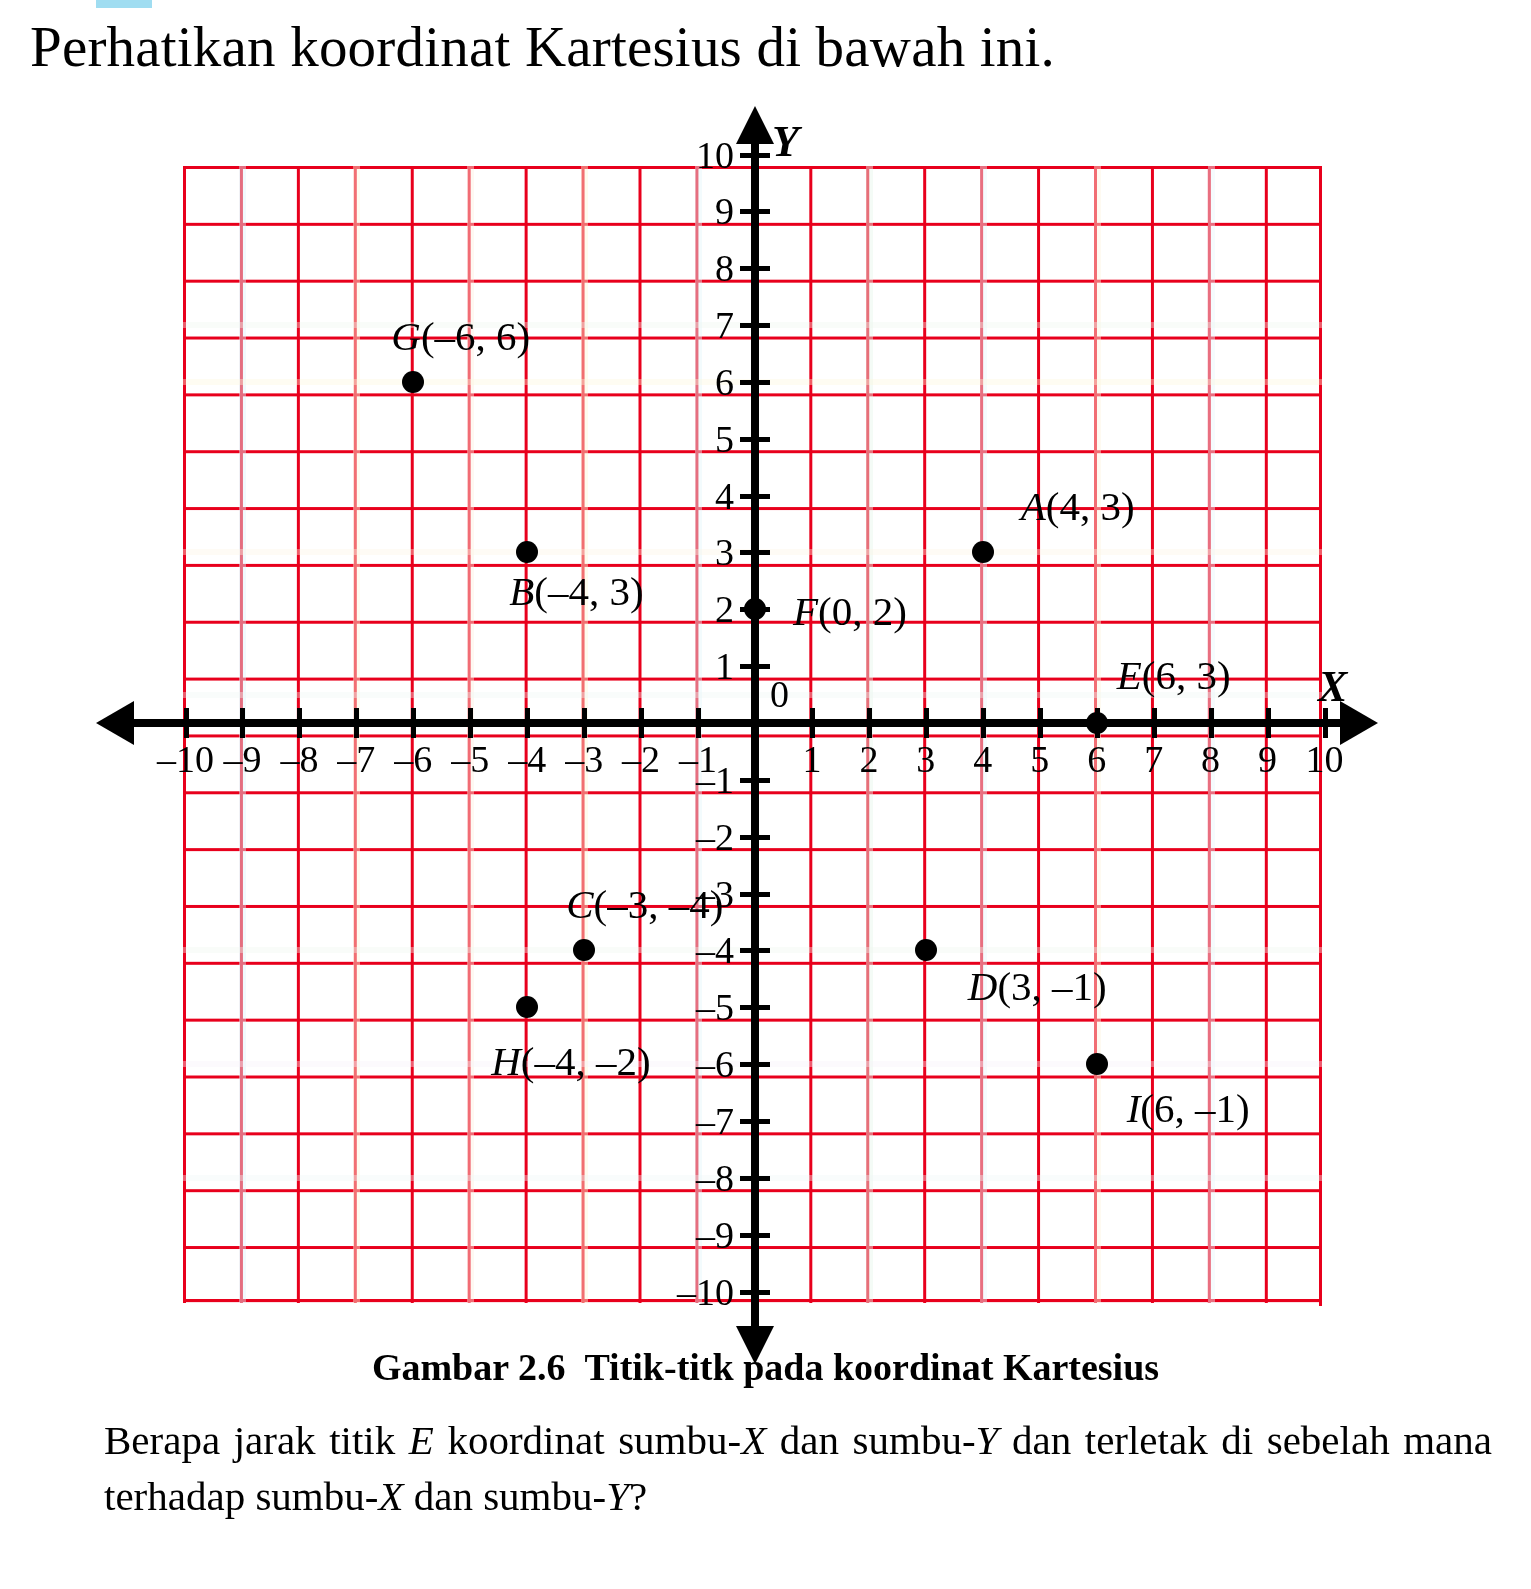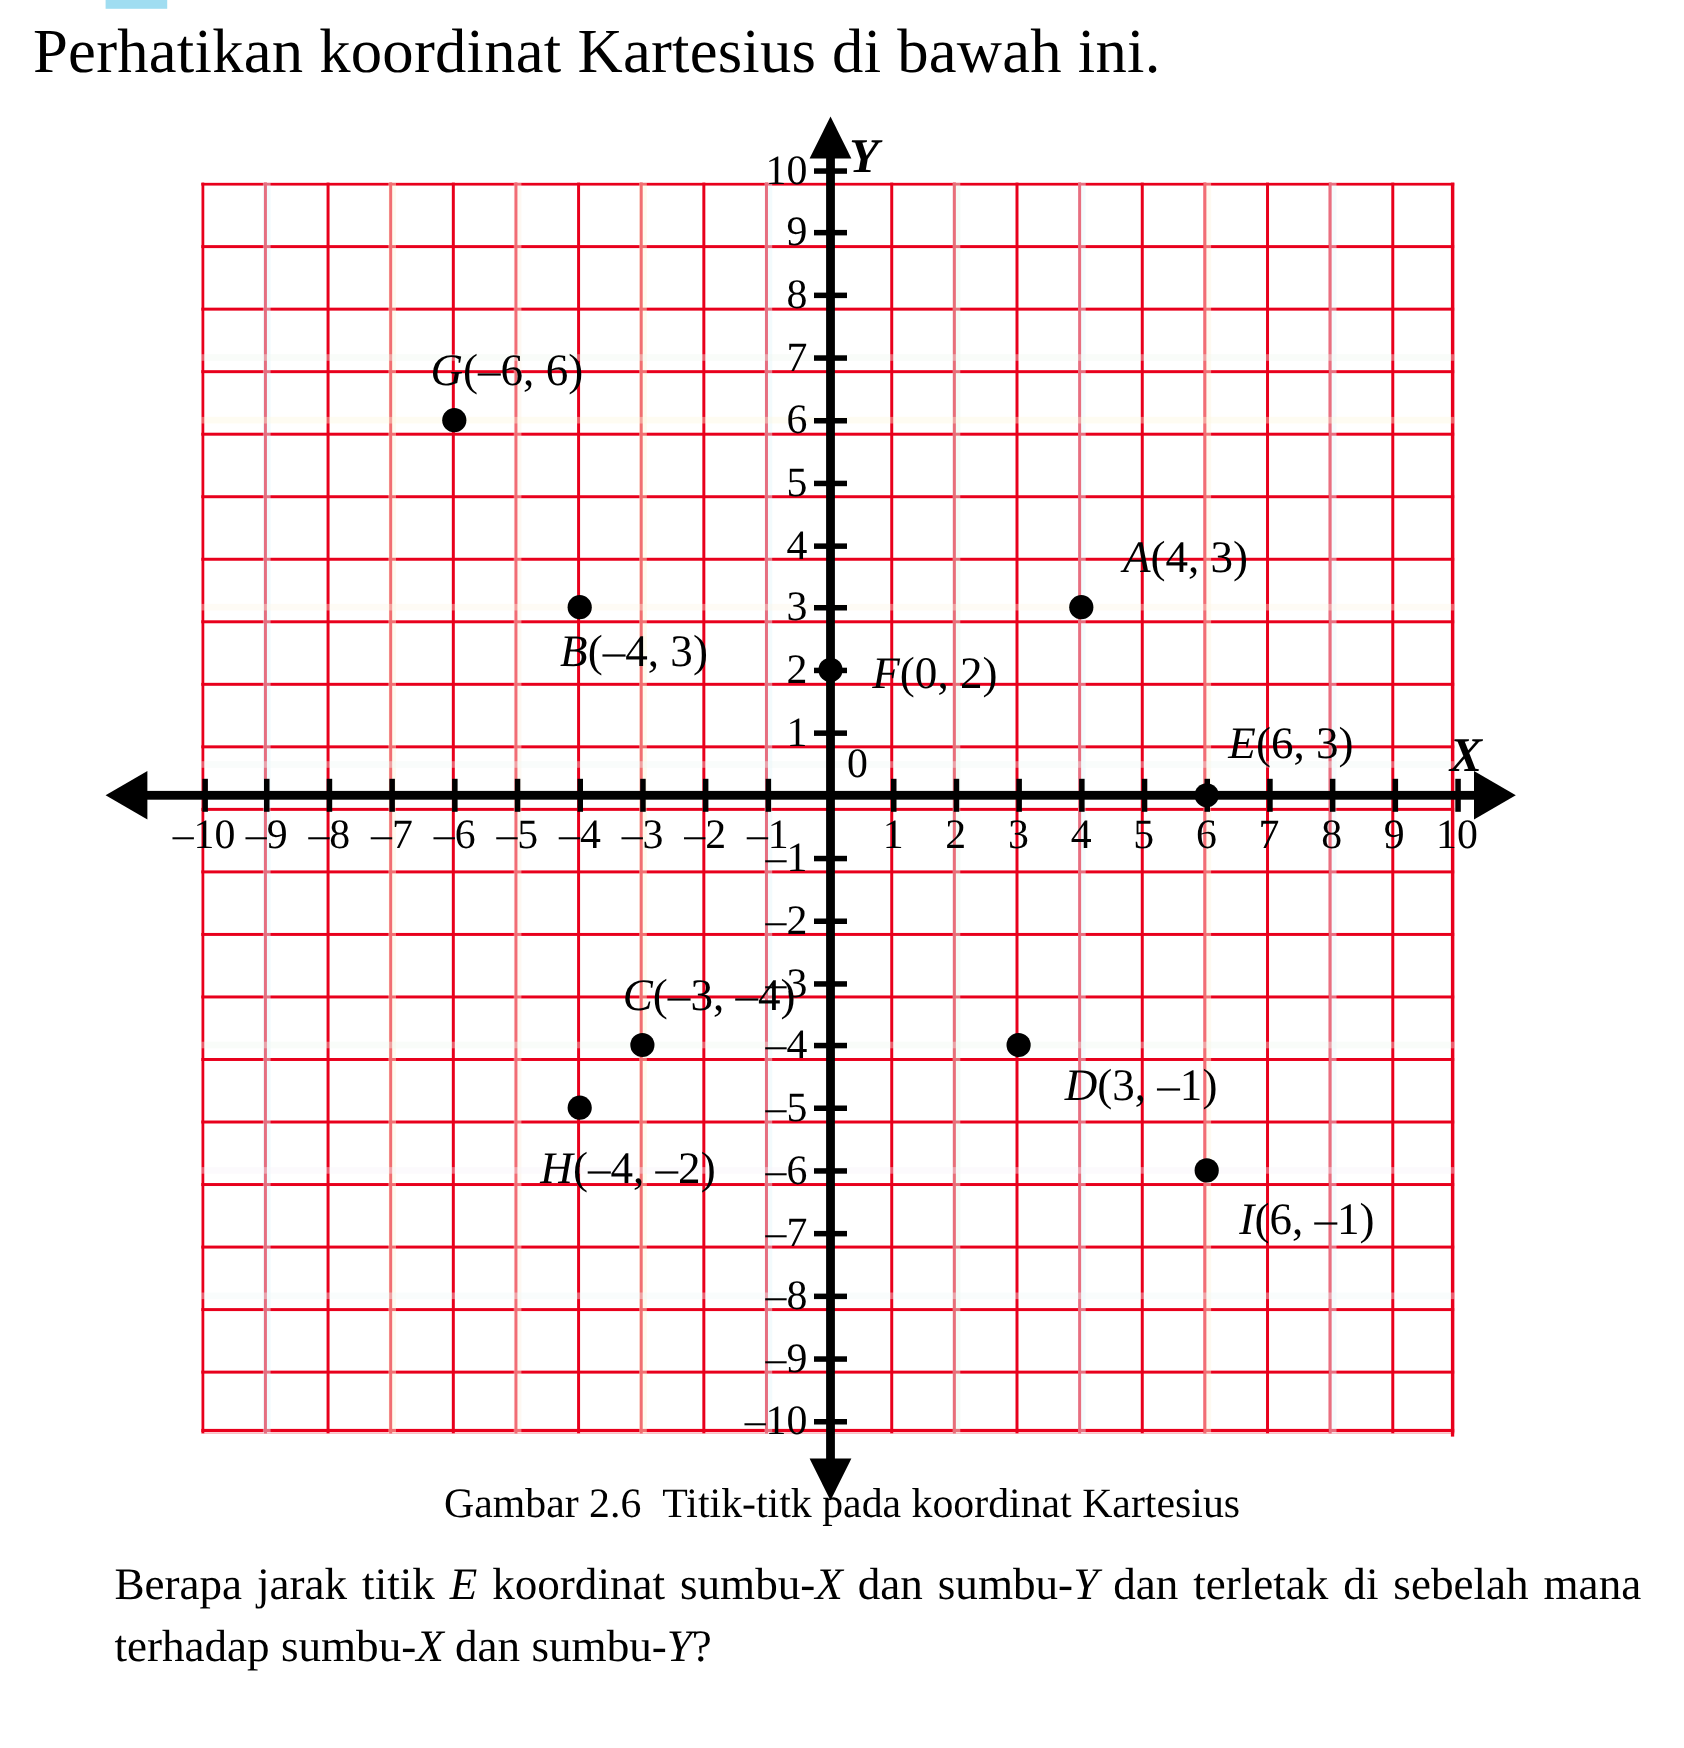--- a/index.html
+++ b/index.html
@@ -218,23 +218,23 @@
     position: absolute;
     left: 0;
     top: 1345px;
     width: 1531px;
     text-align: center;
     font-size: 38px;
     line-height: 44px;
     white-space: nowrap;
   }
   #caption-number {
-    font-weight: normal;
-  }
-  #caption-text { font-weight: normal; text-align: center; }
+    font-weight: bold;
+  }
+  #caption-text { font-weight: bold; text-align: center; }
 
   
   #question {
     position: absolute;
     left: 104px;
     top: 1412px;
     width: 1388px;
     font-size: 41px;
     line-height: 56px;
     text-align: justify;

